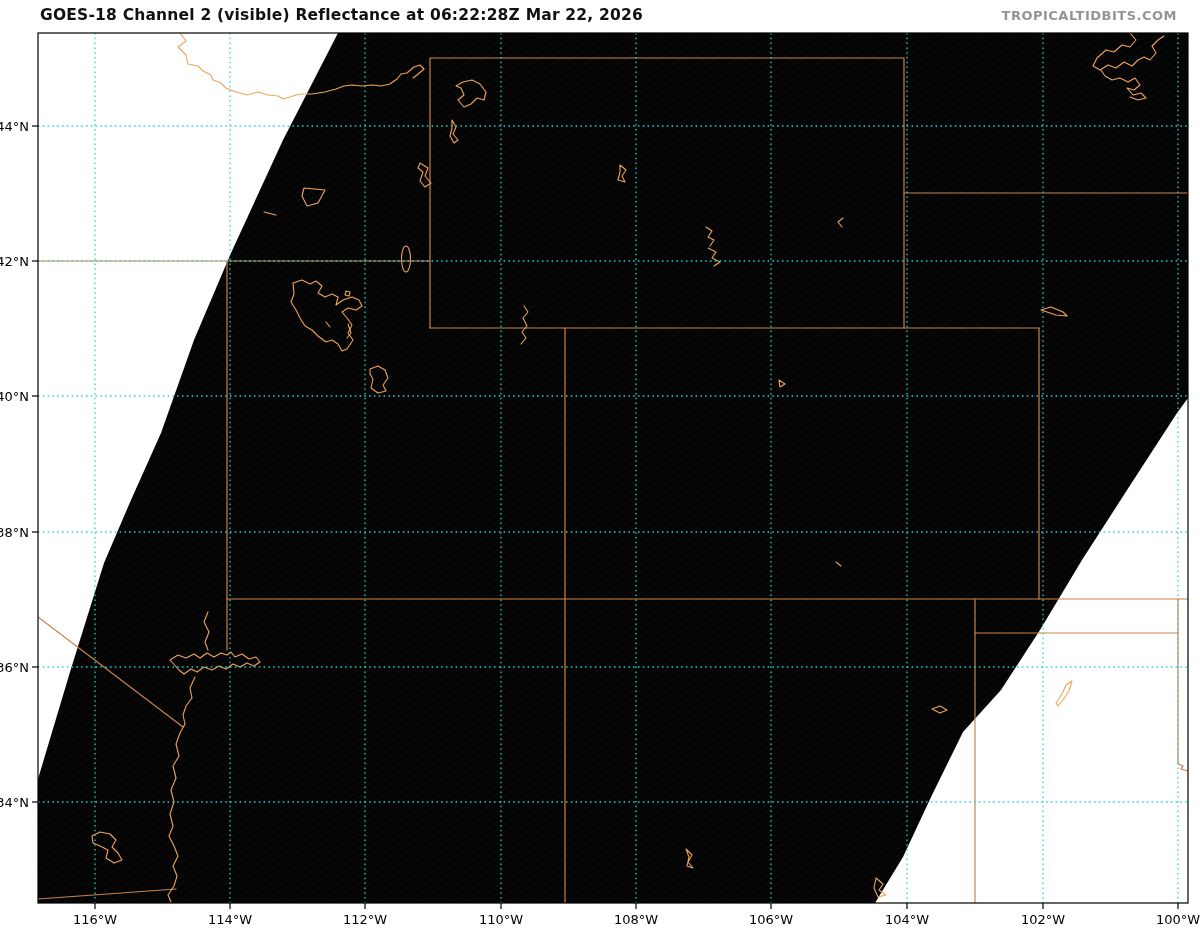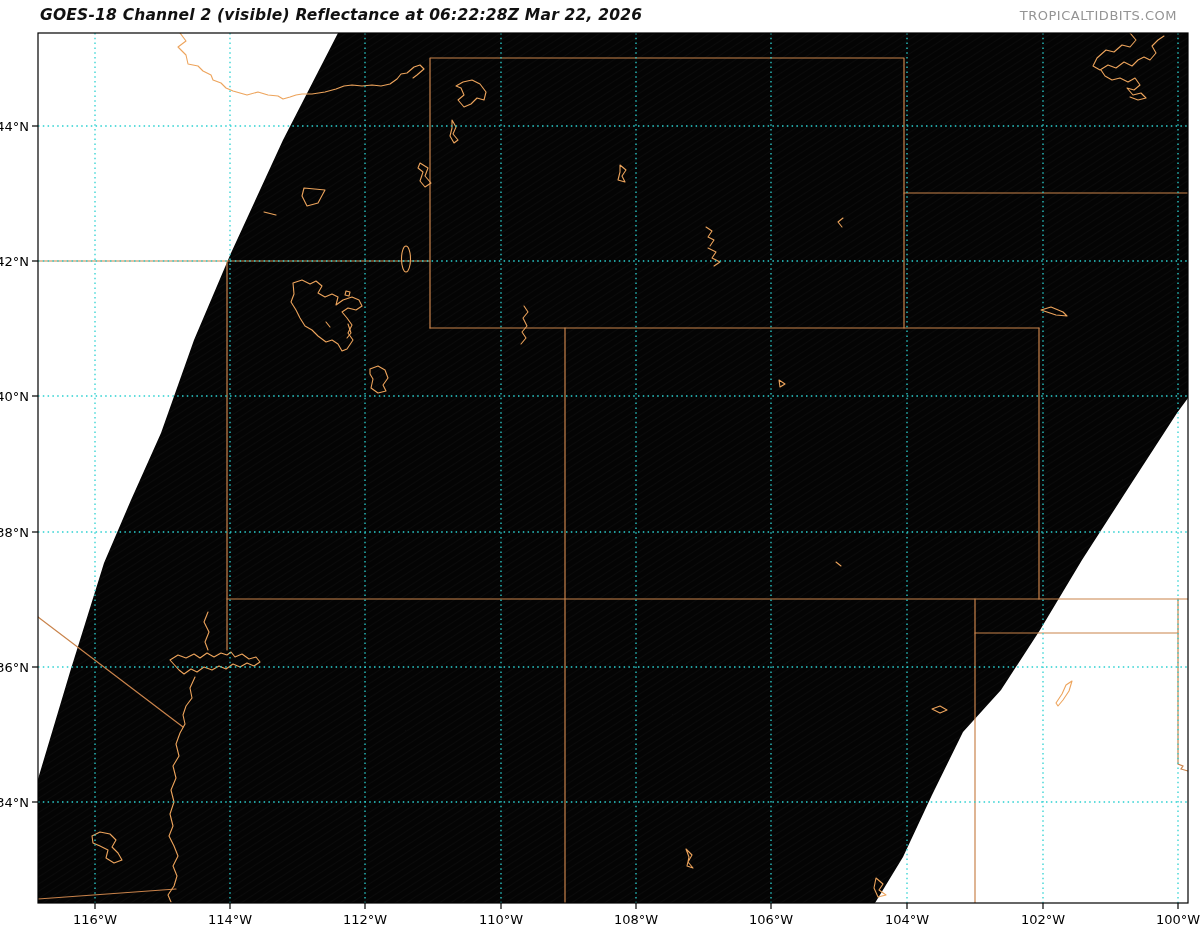--- a/index.html
+++ b/index.html
@@ -2,24 +2,24 @@
 <html><head>
 <meta charset="utf-8">
 <style>
   html,body{margin:0;padding:0;}
   body{
     width:1200px;height:929px;background:#ffffff;position:relative;
     font-family:"DejaVu Sans","Liberation Sans",sans-serif;overflow:hidden;
   }
   .title{
     position:absolute;left:40px;top:6px;font-size:15.5px;font-weight:bold;color:#111;
-    letter-spacing:0.2px;white-space:nowrap;font-style:italic;
+    letter-spacing:0.2px;white-space:nowrap;
   }
   .watermark{
-    position:absolute;right:23px;top:8px;font-size:13px;font-weight:normal;color:#949494;
+    position:absolute;right:23px;top:8px;font-size:13px;font-weight:bold;color:#949494;
     letter-spacing:0.5px;white-space:nowrap;
   }
   svg{position:absolute;left:0;top:0;}
   .ticklabel{font-size:13px;fill:#000;}
   path,polygon,line,rect,ellipse{shape-rendering:auto;}
 </style>
 </head>
 <body>
 
 <div class="title">GOES-18 Channel 2 (visible) Reflectance at 06:22:28Z Mar 22, 2026</div>

